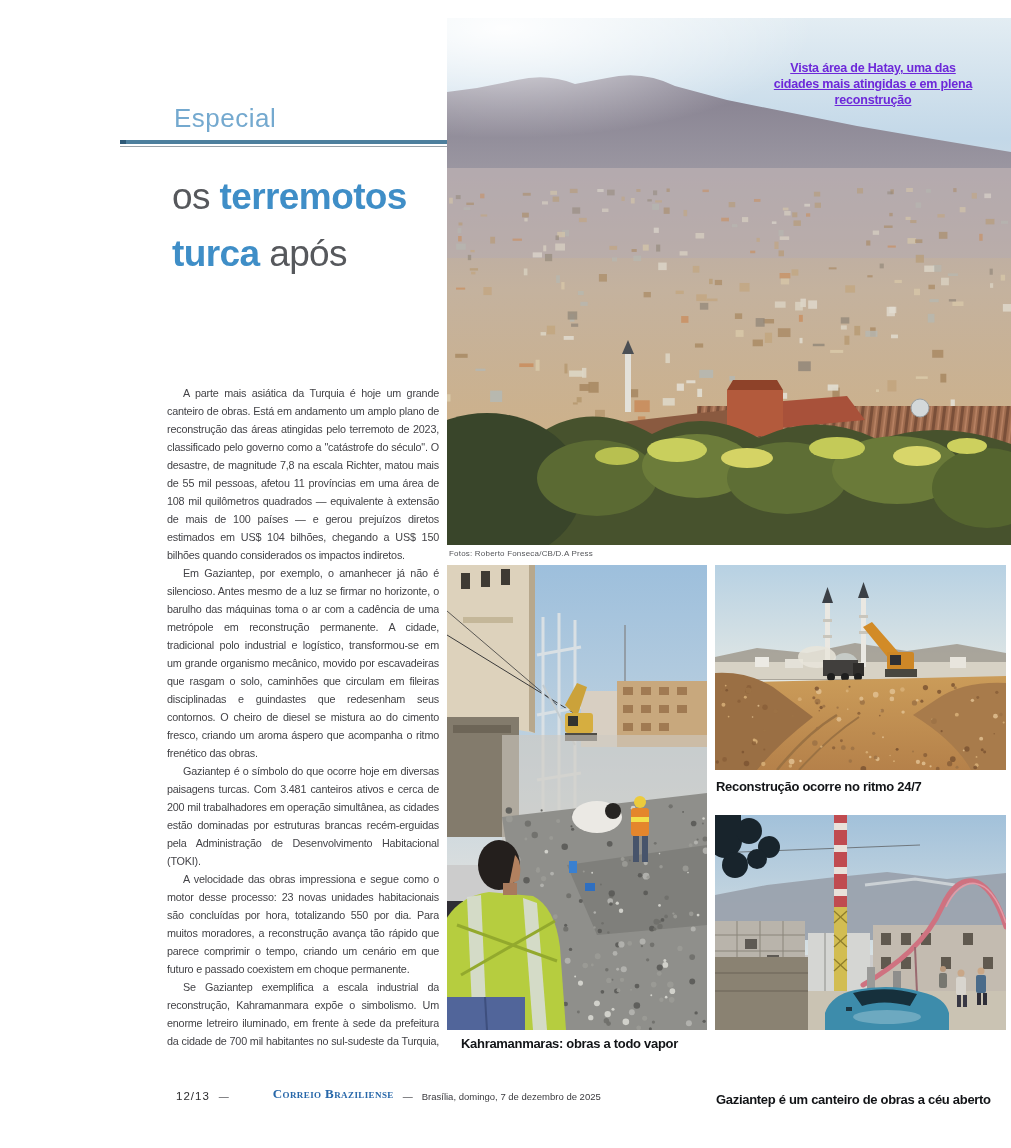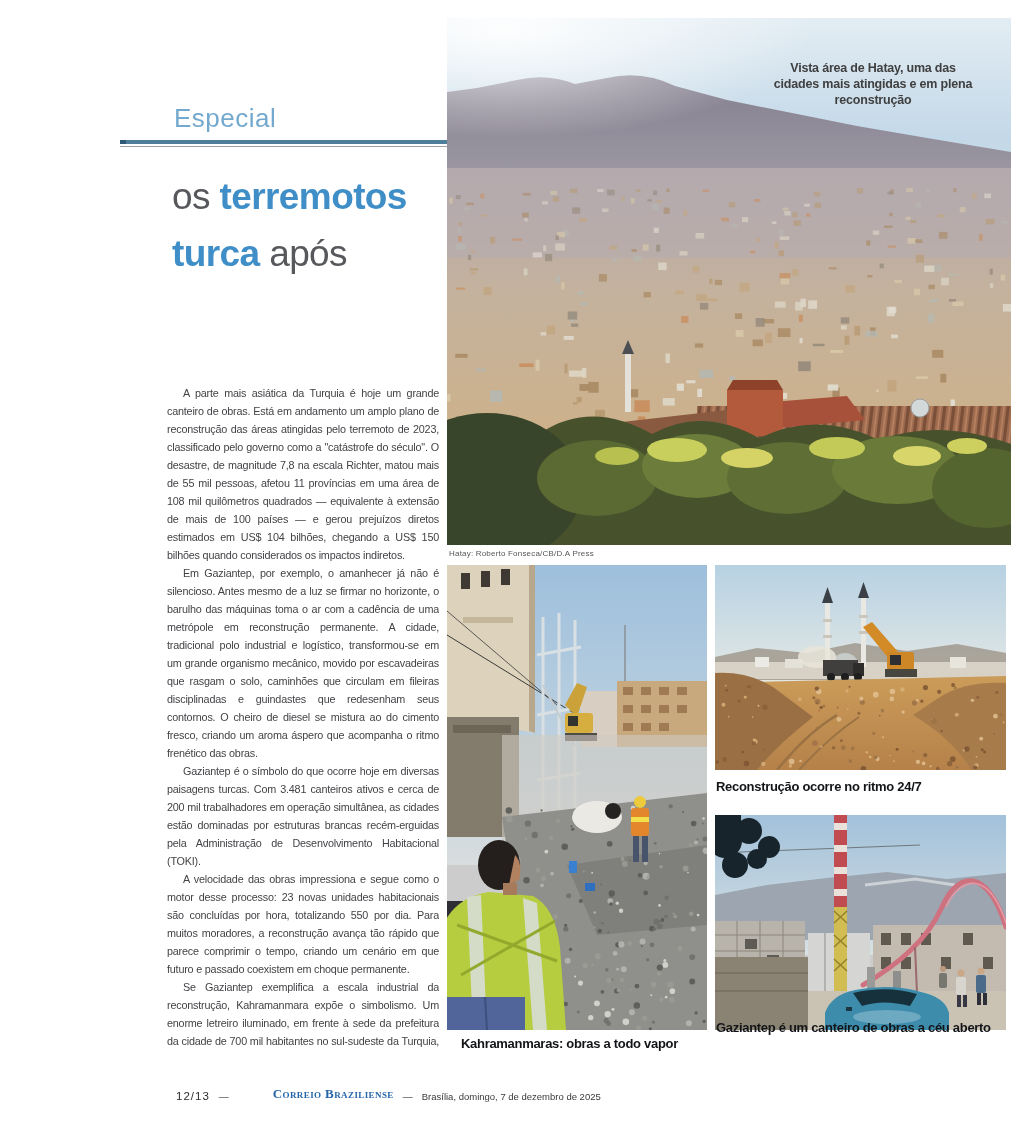--- a/index.html
+++ b/index.html
@@ -38,32 +38,32 @@
   
   .photo { position:absolute; overflow:hidden; background:#ccc; }
   .photo svg { display:block; width:100%; height:100%; }
   #hero-photo   { left:447px; top:18px;  width:564px; height:527px; }
   #worker-photo { left:447px; top:565px; width:260px; height:465px; }
   #mosque-photo { left:715px; top:565px; width:291px; height:205px; }
   #crane-photo  { left:715px; top:815px; width:291px; height:215px; }
   .hero-caption {
     position:absolute; right:32px; top:42px; width:212px;
     font-size:12.5px; font-weight:700; line-height:16px; text-align:center;
-    color:#404040; letter-spacing:-0.2px;
+    color:#6d28d9; letter-spacing:-0.2px;text-decoration:underline;
   }
   .photo-credit {
     position:absolute; left:449px; top:549px;
     font-size:8px; color:#55565a; letter-spacing:0.2px;
   }
   .photo-caption {
     position:absolute; font-size:13px; font-weight:700; color:#121417; letter-spacing:-0.3px;
   }
   #caption-247          { left:716px; top:779px; }
   #caption-kahraman     { left:449px; top:1036px;margin-left:12px; }
-  #caption-gaziantep    { left:716px; top:1020px; }
+  #caption-gaziantep    { left:716px; top:1092px; }
   
   .page-footer {
     position:absolute; left:176px; top:1086px;
     display:flex; align-items:flex-end; gap:9px;
   }
   .footer-pagenum { font-size:11.5px; color:#2c2c2e; letter-spacing:1px; }
   .footer-sep { font-size:10px; color:#5c5c60; }
   .footer-masthead {
     font-family:"Liberation Serif", serif; font-variant:small-caps; font-weight:700;
     font-size:13px; color:#2767a9; letter-spacing:0.4px;margin-left:35px;
@@ -366,21 +366,21 @@
       <ellipse cx="540" cy="470" rx="55" ry="40" fill="#55652f"></ellipse>
       <ellipse cx="230" cy="432" rx="30" ry="12" fill="#c9cf5d"></ellipse>
       <ellipse cx="300" cy="440" rx="26" ry="10" fill="#d5d365"></ellipse>
       <ellipse cx="390" cy="430" rx="28" ry="11" fill="#c4ca58"></ellipse>
       <ellipse cx="470" cy="438" rx="24" ry="10" fill="#d8d66a"></ellipse>
       <ellipse cx="170" cy="438" rx="22" ry="9" fill="#b8c050"></ellipse>
       <ellipse cx="520" cy="428" rx="20" ry="8" fill="#cdd05e"></ellipse>
     </svg>
     <div class="hero-caption">Vista área de Hatay, uma das cidades mais atingidas e em plena reconstrução</div>
   </div>
-  <div class="photo-credit">Hatay: Roberto Fonseca/CB/D.A Press</div>
+  <div class="photo-credit">Fotos: Roberto Fonseca/CB/D.A Press</div>
 
   <div class="photo" id="worker-photo">
     <svg viewBox="0 0 260 465" preserveAspectRatio="none">
       <defs>
         <linearGradient id="wSky" x1="0" y1="0" x2="0" y2="1">
           <stop offset="0" stop-color="#9dbfdc"></stop>
             <stop offset="0.7" stop-color="#c3d4e0"></stop>
             <stop offset="1" stop-color="#d8ddde"></stop>
         </linearGradient>
       </defs>

